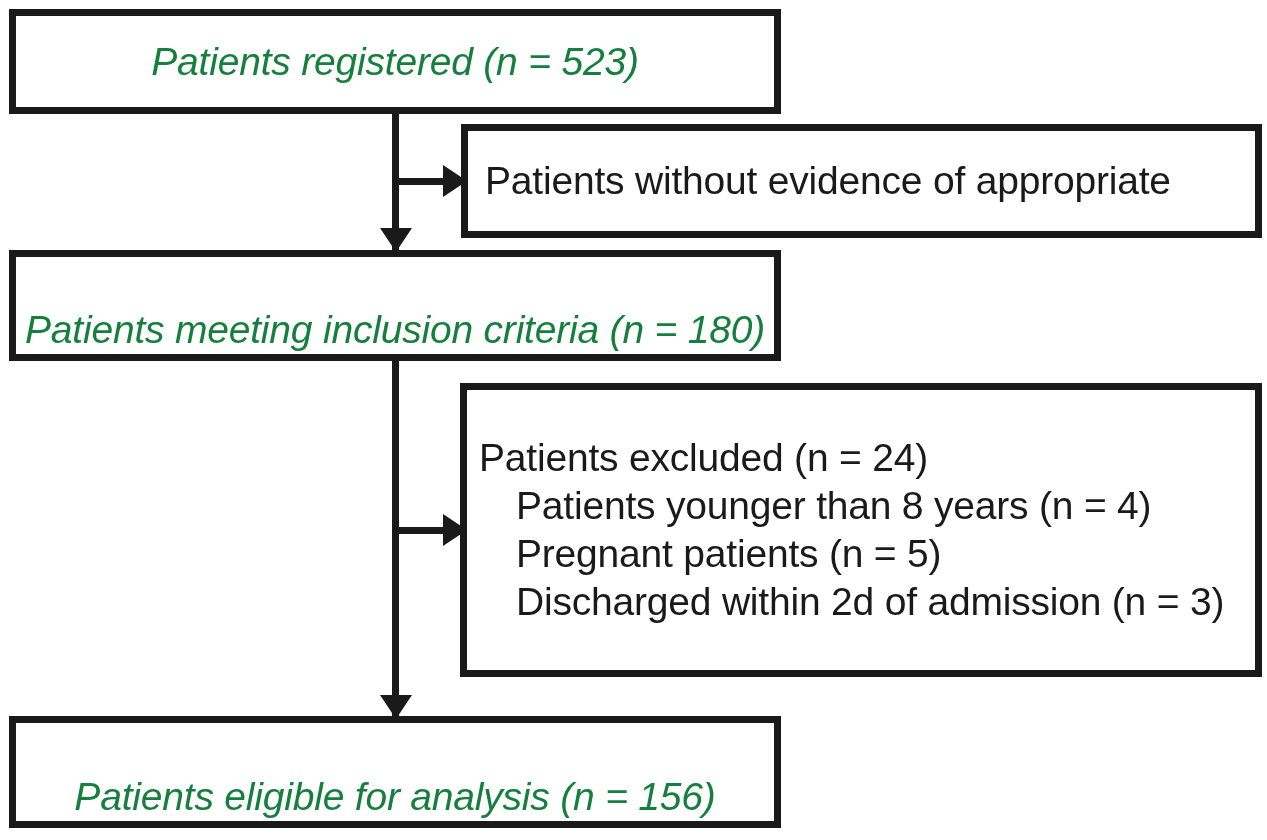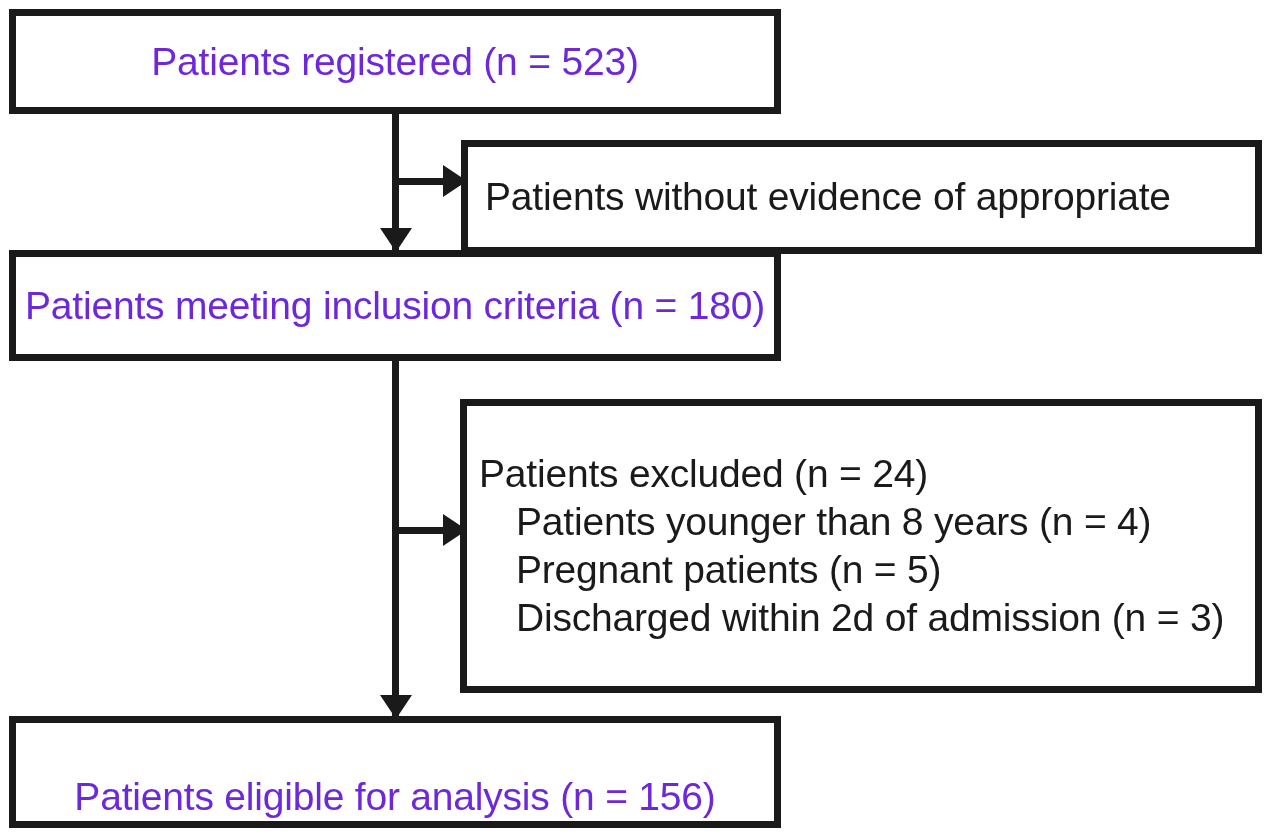--- a/index.html
+++ b/index.html
@@ -24,28 +24,29 @@
   .node {
     position: absolute;
     box-sizing: border-box;
     background: #ffffff;
     border: 7px solid #1a1a1a;
     display: flex;
     align-items: center;
     z-index: 3;
   }
   .node.center { justify-content: center; }
-  .node.left   { justify-content: flex-start; margin-top: 16px; }
+  .node.left   { justify-content: flex-start; }
 
   .node-text {
     font-size: 39px;
     line-height: 48px;
     letter-spacing: -0.2px;
     white-space: pre;
-    color: #6d28d9;
+    color: #15803d;
+    font-style: italic;
   }
 
   .node-lines {
     display: block;
     width: 100%;
     padding-left: 12px;
   }
   .node-lines .line {
     font-size: 39px;
     line-height: 48px;
@@ -57,21 +58,21 @@
   .node-lines .line.indent { padding-left: 37px; }
 
   
   #box-registered {
     left: 9px;  top: 9px;    width: 772px; height: 105px;
   }
   #box-no-evidence {
     left: 461px; top: 124px;  width: 801px; height: 114px;
   }
   #box-inclusion {
-    left: 9px;  top: 250px;  width: 772px; height: 111px;
+    left: 9px;  top: 250px;  width: 772px; height: 111px; align-items: flex-end;
   }
   #box-excluded {
     left: 460px; top: 383px;  width: 802px; height: 294px;
   }
   #box-eligible {
     left: 9px;  top: 716px;  width: 772px; height: 112px; align-items: flex-end;
   }
 
   
   #box-no-evidence .node-lines { padding-left: 17px; }

